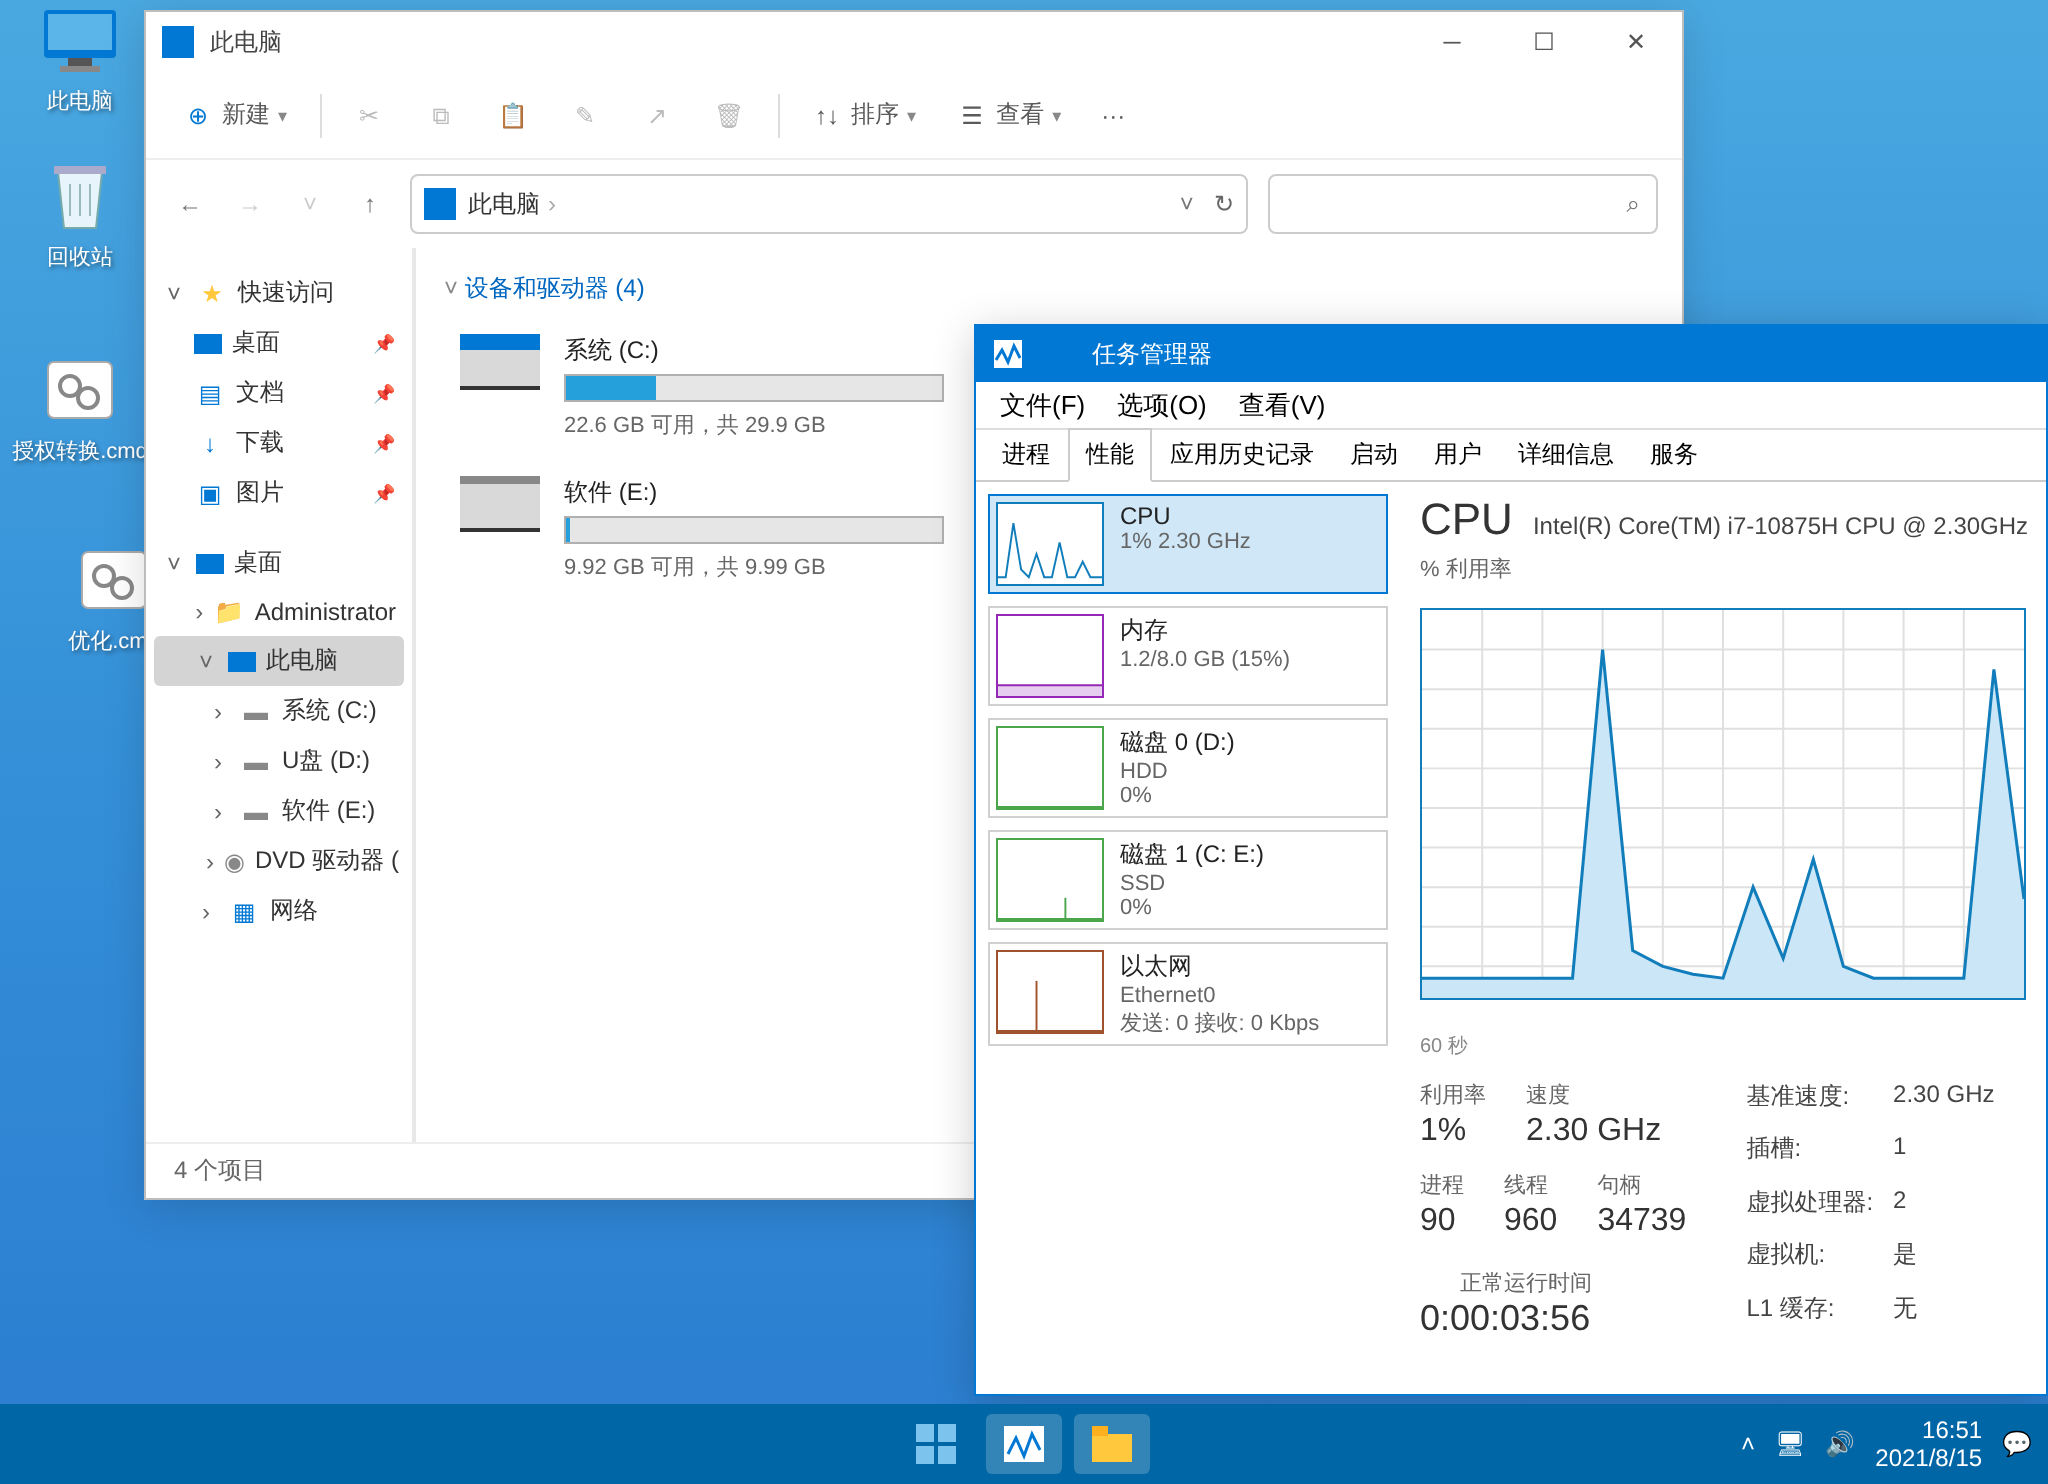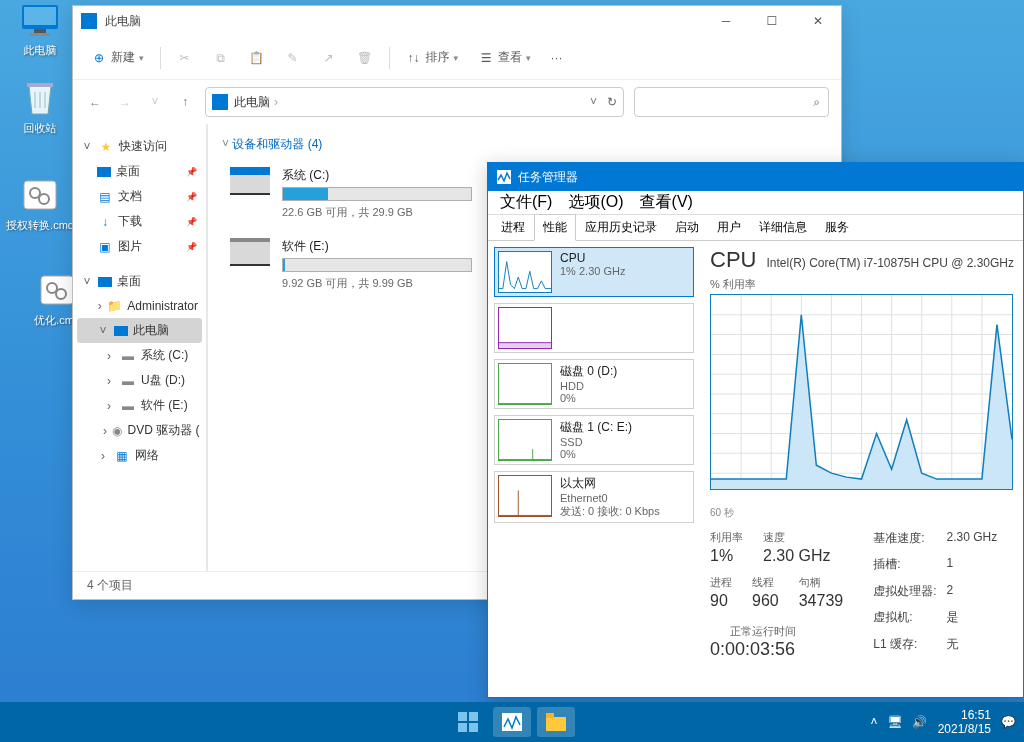--- a/index.html
+++ b/index.html
@@ -52,43 +52,43 @@
 .drive .dic .btm{flex:1;background:#d9d9d9;border-bottom:2px solid #333;}
 .drive .dinfo{flex:1;}
 .drive .dname{font-size:12px;color:#222;margin-bottom:3px;}
 .drive .bar{width:190px;height:14px;border:1px solid #b0b0b0;background:#e6e6e6;margin-bottom:4px;}
 .drive .bar .fill{height:100%;background:#26a0da;}
 .drive .dsub{font-size:11px;color:#666;}
 .status{height:28px;border-top:1px solid #eee;display:flex;align-items:center;padding:0 14px;color:#666;font-size:11px;}
 
 
 .taskmgr{position:absolute;left:487px;top:162px;width:537px;height:536px;background:#fff;border:1px solid #0078d4;box-shadow:0 4px 20px rgba(0,0,0,.2);display:flex;flex-direction:column;overflow:hidden;}
-.tm-title{height:28px;background:#0078d4;color:#fff;display:flex;align-items:center;padding:0 8px;}
+.tm-title{height:28px;background:#0078d4;color:#fff;display:flex;align-items:center;padding:0 8px;gap:28px;}
 .tm-title .ic{width:16px;height:16px;margin-right:6px;display:flex;align-items:center;justify-content:center;}
 .tm-menu{height:24px;background:#fff;display:flex;align-items:center;padding:0 4px;border-bottom:1px solid #ddd;}
-.tm-menu .mi{padding:3px 8px;font-size:16px;}
+.tm-menu .mi{padding:3px 8px;font-size:13px;}
 .tm-tabs{height:26px;display:flex;align-items:flex-end;padding:0 4px;border-bottom:1px solid #ccc;}
 .tm-tabs .tab{padding:4px 8px;font-size:12px;border:1px solid transparent;position:relative;bottom:-1px;}
 .tm-tabs .tab.active{border:1px solid #ccc;border-bottom:1px solid #fff;background:#fff;}
 .tm-body{flex:1;display:flex;overflow:hidden;}
 .tm-left{width:212px;padding:6px;overflow:hidden;}
 .card{border:1px solid #d0d0d0;padding:3px;display:flex;gap:8px;margin-bottom:6px;}
 .card.sel{background:#d0e7f7;border-color:#0078d4;}
 .card .mini{width:54px;height:42px;border:1px solid;background:#fff;position:relative;}
 .card .mini.cpu{border-color:#117dbb;}
 .card .mini.mem{border-color:#9528b4;}
 .card .mini.dsk{border-color:#4ca64c;}
 .card .mini.net{border-color:#a0522d;}
 .card .txt .t1{font-size:12px;color:#222;}
 .card .txt .t2{font-size:11px;color:#666;}
 .tm-right{flex:1;padding:6px 10px;overflow:hidden;}
 .tm-right .hd{display:flex;align-items:baseline;gap:10px;margin-bottom:4px;}
 .tm-right .hd .big{font-size:22px;font-weight:400;color:#333;}
 .tm-right .hd .sub{font-size:12px;color:#444;white-space:nowrap;}
-.tm-right .chartlbl{font-size:11px;color:#666;margin-bottom:2px;}
+.tm-right .chartlbl{font-size:11px;color:#666;margin-bottom:12px;}
 .tm-right .chart{height:196px;border:1px solid #117dbb;background:#fff;position:relative;margin-bottom:6px;}
 .chart svg{position:absolute;inset:0;width:100%;height:100%;}
 .tm-right .xl{font-size:10px;color:#888;margin-top:16px;}
 .stats{display:flex;gap:20px;margin-top:10px;}
 .stats .col{display:flex;flex-direction:column;gap:2px;}
 .stats .lbl{font-size:11px;color:#666;}
 .stats .val{font-size:16px;color:#333;}
 .infogrid{display:grid;grid-template-columns:auto auto;gap:2px 10px;font-size:11px;color:#444;}
 .uptime{margin-top:14px;}
 .uptime .l{font-size:11px;color:#666;margin-left:20px;}
@@ -356,20 +356,24 @@
             <div class="t1">CPU</div>
             <div class="t2">1% 2.30 GHz</div>
           </div>
       </div>
       <div class="card">
         <div class="mini mem">
             <svg viewBox="0 0 54 42" preserveAspectRatio="none">
               <rect x="0" y="36" width="54" height="6" fill="#e6cef0"></rect>
               <line x1="0" y1="36" x2="54" y2="36" stroke="#9528b4"></line>
             </svg>
+          </div>
+        <div class="txt">
+            <div class="t1">内存</div>
+            <div class="t2">1.2/8.0 GB (15%)</div>
           </div>
       </div>
       <div class="card">
         <div class="mini dsk">
             <svg viewBox="0 0 54 42" preserveAspectRatio="none">
               <line x1="0" y1="41" x2="54" y2="41" stroke="#4ca64c"></line>
             </svg>
           </div>
         <div class="txt">
             <div class="t1">磁盘 0 (D:)</div>

